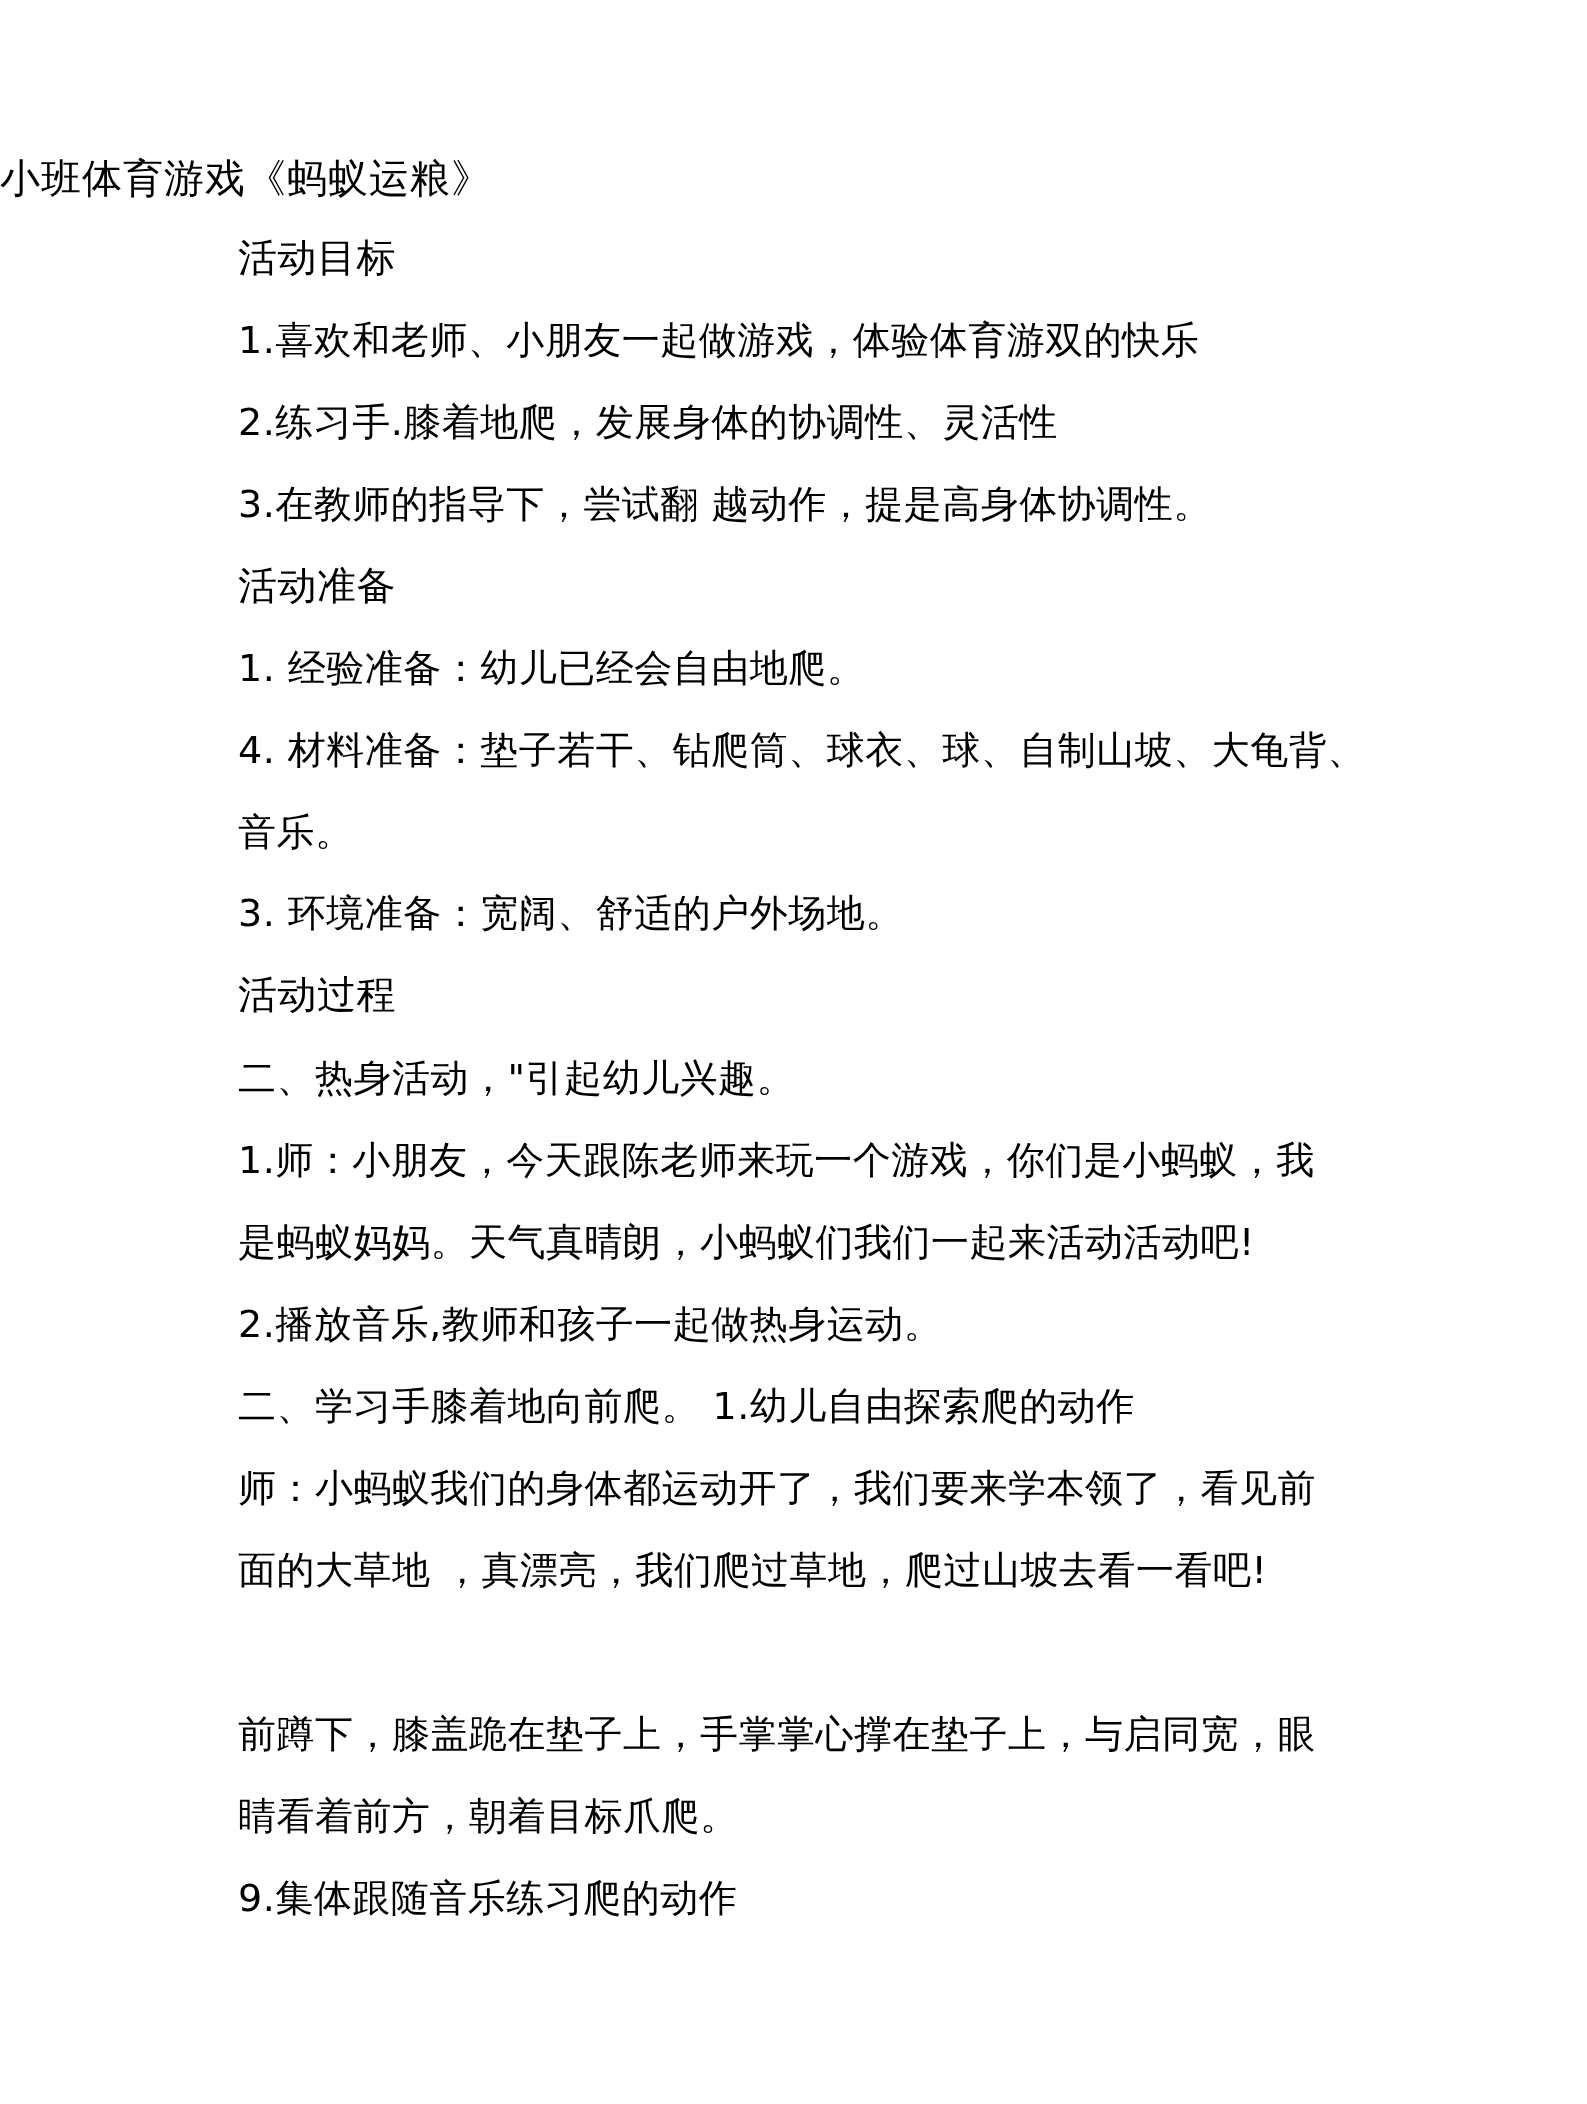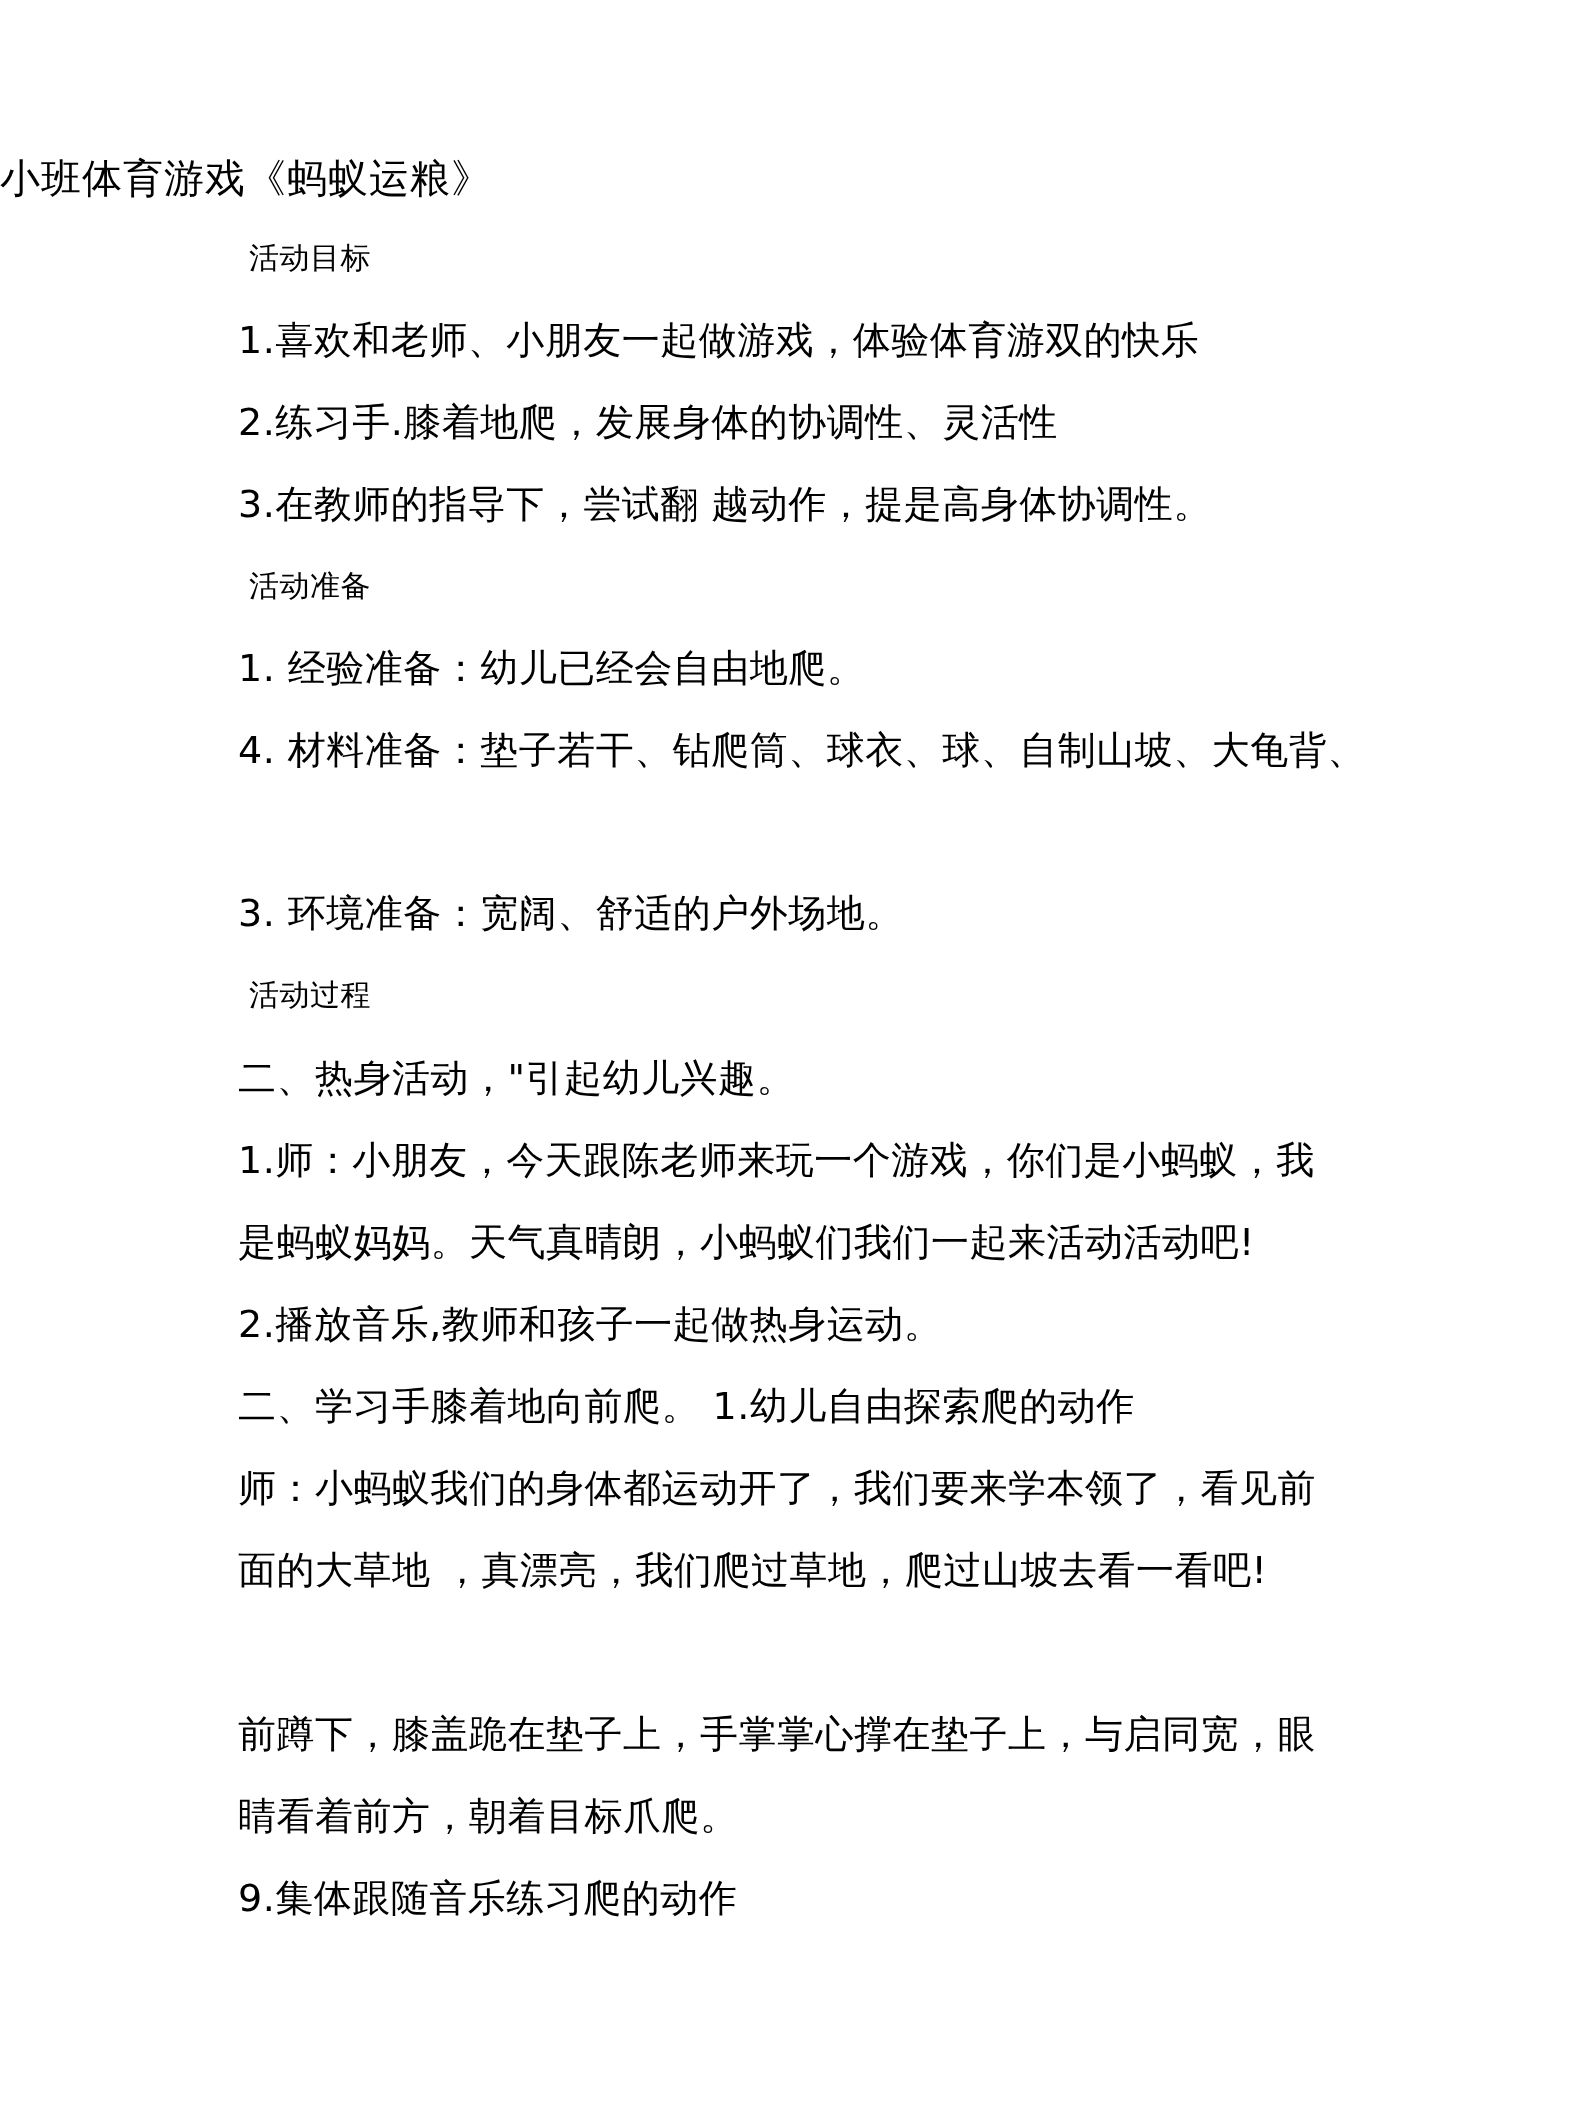--- a/index.html
+++ b/index.html
@@ -36,39 +36,39 @@
     .line {
       position: absolute;
       left: 238px;
       right: 230px;
       font-size: 38px;
       line-height: 56px;
       white-space: nowrap;
       letter-spacing: 0.5px;
     }
     .heading {
-      font-size: 30px;
-      margin-left: 11px;
+      font-size: 39px;
     }
   </style>
 </head>
 <body>
 
 <div class="page">
 
   <div class="title" style="top:150px">小班体育游戏《蚂蚁运粮》</div>
 
   <div class="line heading" style="top:230px">活动目标</div>
   <div class="line" style="top:312px">1.喜欢和老师、小朋友一起做游戏，体验体育游双的快乐</div>
   <div class="line" style="top:394px">2.练习手.膝着地爬，发展身体的协调性、灵活性</div>
   <div class="line" style="top:476px">3.在教师的指导下，尝试翻  越动作，提是高身体协调性。</div>
 
   <div class="line heading" style="top:558px">活动准备</div>
   <div class="line" style="top:640px">1. 经验准备：幼儿已经会自由地爬。</div>
   <div class="line" style="top:722px">4. 材料准备：垫子若干、钻爬筒、球衣、球、自制山坡、大龟背、</div>
+  <div class="line" style="top:804px">音乐。</div>
   <div class="line" style="top:885px">3. 环境准备：宽阔、舒适的户外场地。</div>
 
   <div class="line heading" style="top:967px">活动过程</div>
   <div class="line" style="top:1050px">二、热身活动，"引起幼儿兴趣。</div>
   <div class="line" style="top:1132px">1.师：小朋友，今天跟陈老师来玩一个游戏，你们是小蚂蚁，我</div>
   <div class="line" style="top:1214px">是蚂蚁妈妈。天气真晴朗，小蚂蚁们我们一起来活动活动吧!</div>
   <div class="line" style="top:1296px">2.播放音乐,教师和孩子一起做热身运动。</div>
   <div class="line" style="top:1378px">二、学习手膝着地向前爬。  1.幼儿自由探索爬的动作</div>
   <div class="line" style="top:1460px">师：小蚂蚁我们的身体都运动开了，我们要来学本领了，看见前</div>
   <div class="line" style="top:1542px">面的大草地  ，真漂亮，我们爬过草地，爬过山坡去看一看吧!</div>

